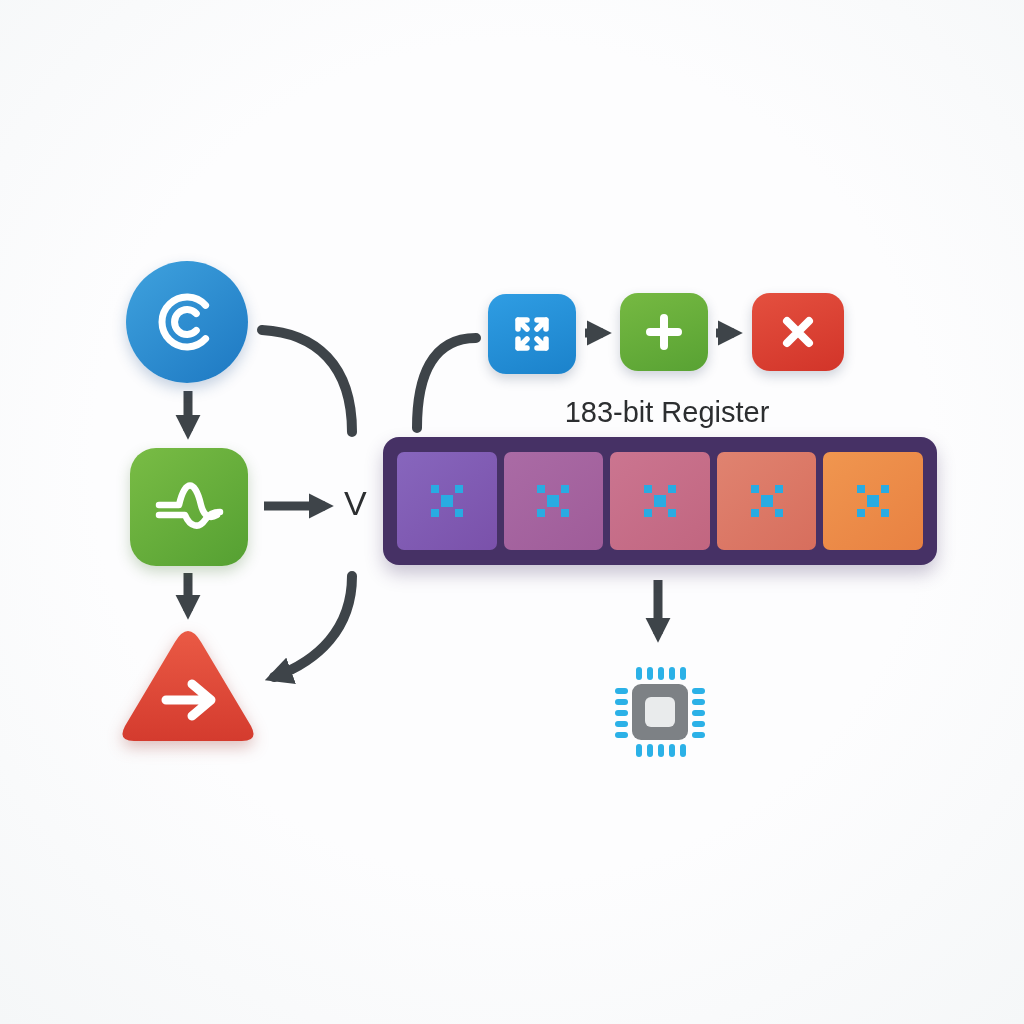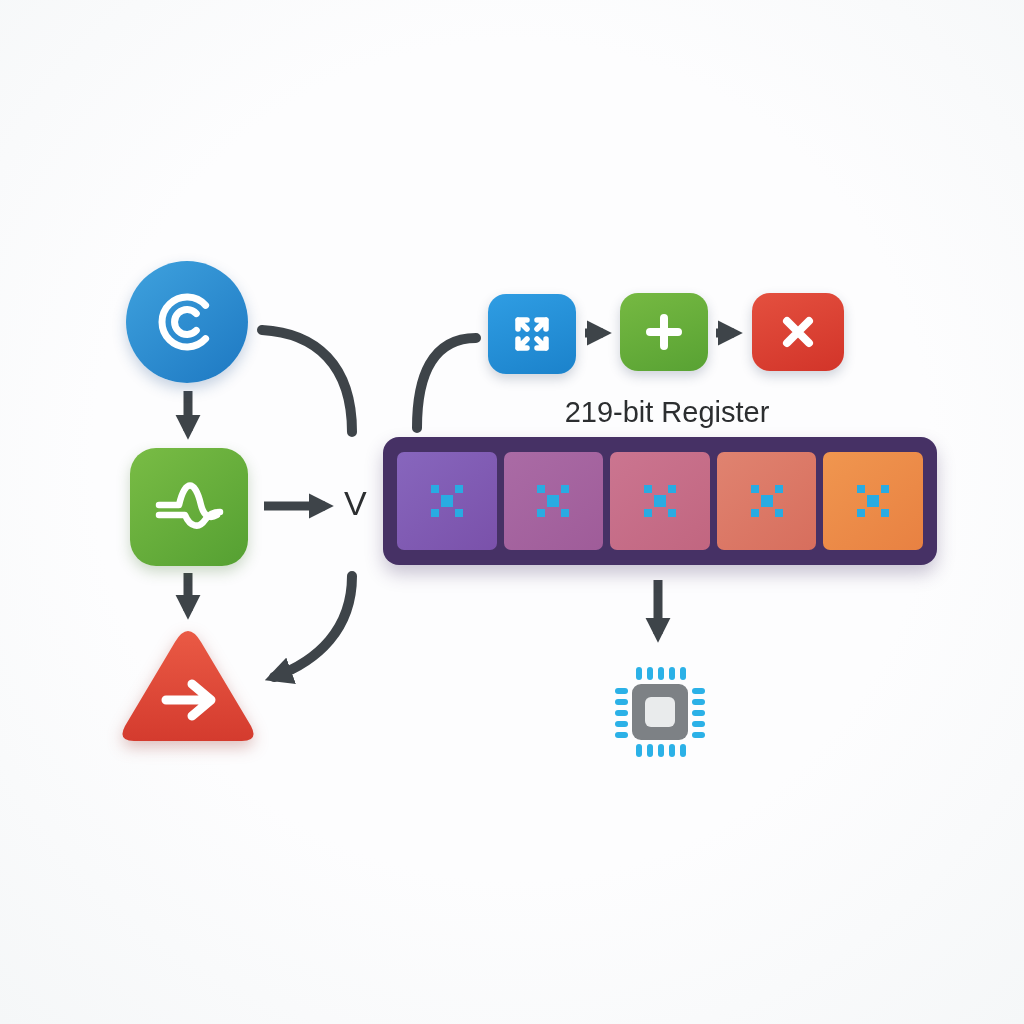--- a/index.html
+++ b/index.html
@@ -110,21 +110,21 @@
     <path class="icon-stroke" stroke-width="8" d="M25,11 V39 M11,25 H39"></path>
   </svg>
 </div>
 
 <div class="abs node sq-op sq-mul" style="background:linear-gradient(160deg,#e4503f,#d23429)">
   <svg width="50" height="50" viewBox="0 0 50 50">
     <path class="icon-stroke" stroke-width="8" d="M14,14 L36,36 M36,14 L14,36"></path>
   </svg>
 </div>
 
-<div class="abs reg-title">219-bit Register</div>
+<div class="abs reg-title">183-bit Register</div>
 
 <div class="abs register">
   <div class="cell" style="background:linear-gradient(140deg,#8766bd,#7a51aa)">
     <svg class="cellicon" width="36" height="36" viewBox="0 0 36 36">
       <rect x="12" y="12" width="12" height="12"></rect>
       <rect x="2" y="2" width="8" height="8"></rect>
         <rect x="26" y="2" width="8" height="8"></rect>
       <rect x="2" y="26" width="8" height="8"></rect>
         <rect x="26" y="26" width="8" height="8"></rect>
     </svg>

